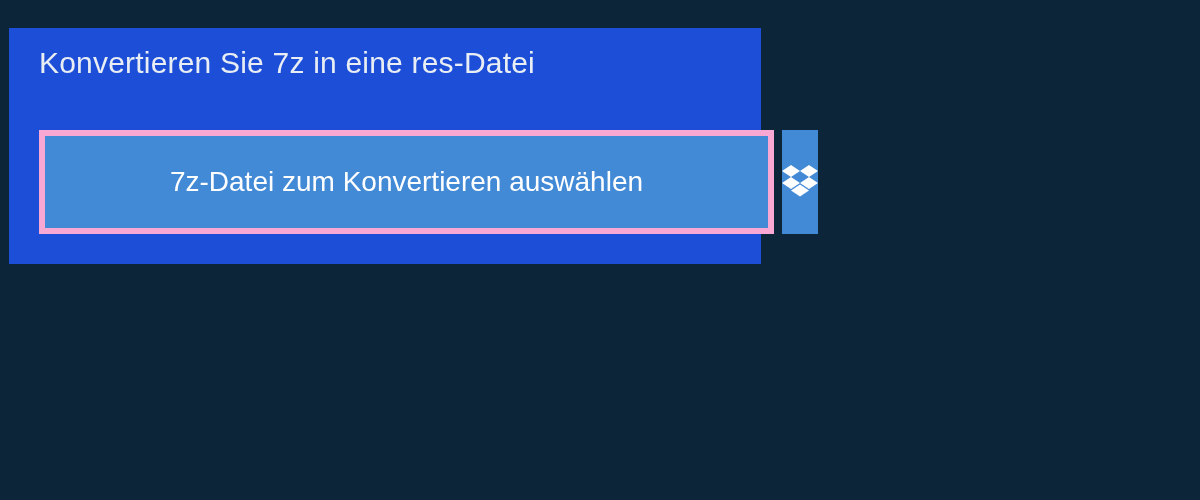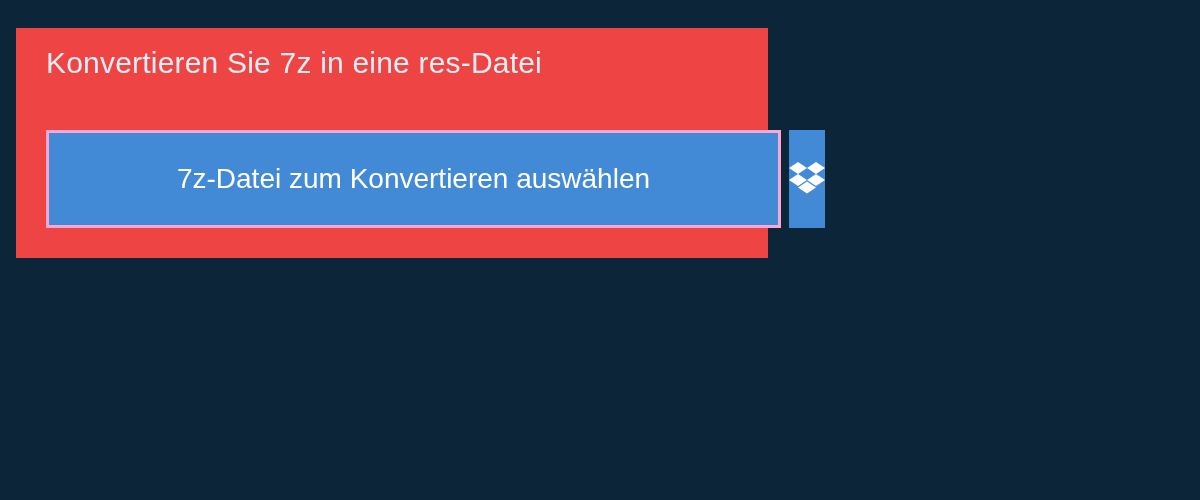--- a/index.html
+++ b/index.html
@@ -8,44 +8,44 @@
       box-sizing: border-box;
     }
     body {
       width: 1200px;
       height: 500px;
       background-color: #0d2538;
       font-family: Arial, Helvetica, sans-serif;
       overflow: hidden;
     }
     .panel {
-      background-color: #ef4444;
+      background-color: #1d4ed8;
       width: 752px;
       margin-top: 28px;
-      margin-left: 16px;
+      margin-left: 9px;
     }
     .header-bar {
       padding: 18px 30px 18px 30px;
       width: 615px;
     }
     .page-title {
       color: #e8eef3;
       font-size: 30px;
       font-weight: 400;
       letter-spacing: 0.2px;
     }
     .button-area {
       padding: 32px 30px 30px 30px;
       display: flex;
       gap: 8px;
       align-items: stretch;
     }
     .select-button {
       background-color: #4289d6;
-      border: 3px solid #f9a8d4;
+      border: 6px solid #f9a8d4;
       color: #ffffff;
       font-size: 28px;
       font-weight: 400;
       padding: 30px 40px;
       flex: 0 0 auto;
       width: 735px;
       text-align: center;
       cursor: pointer;
       display: flex;
       align-items: center;

